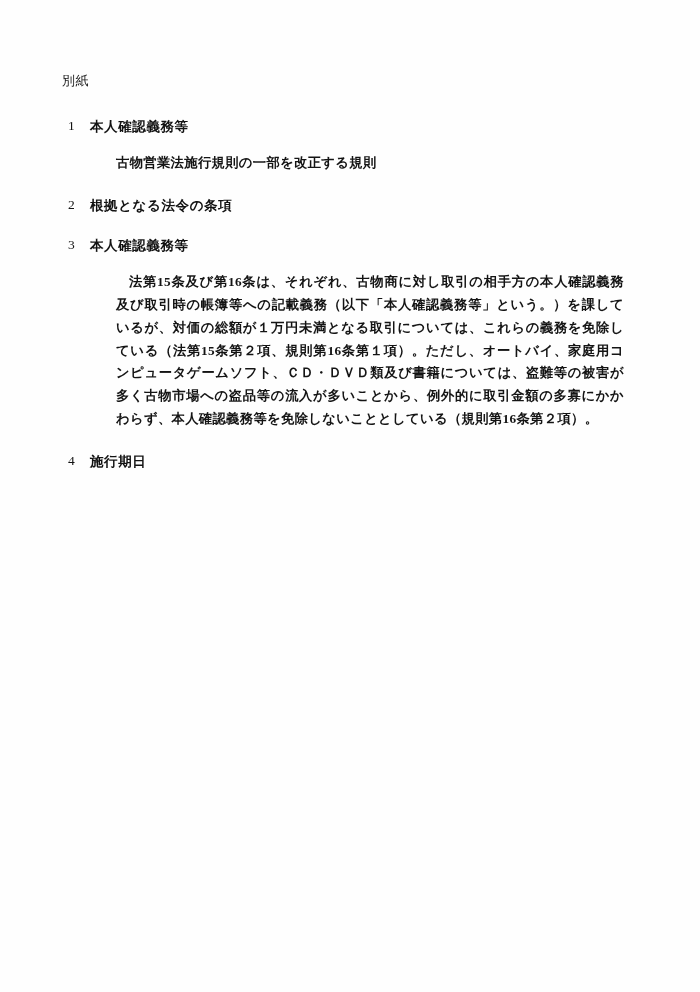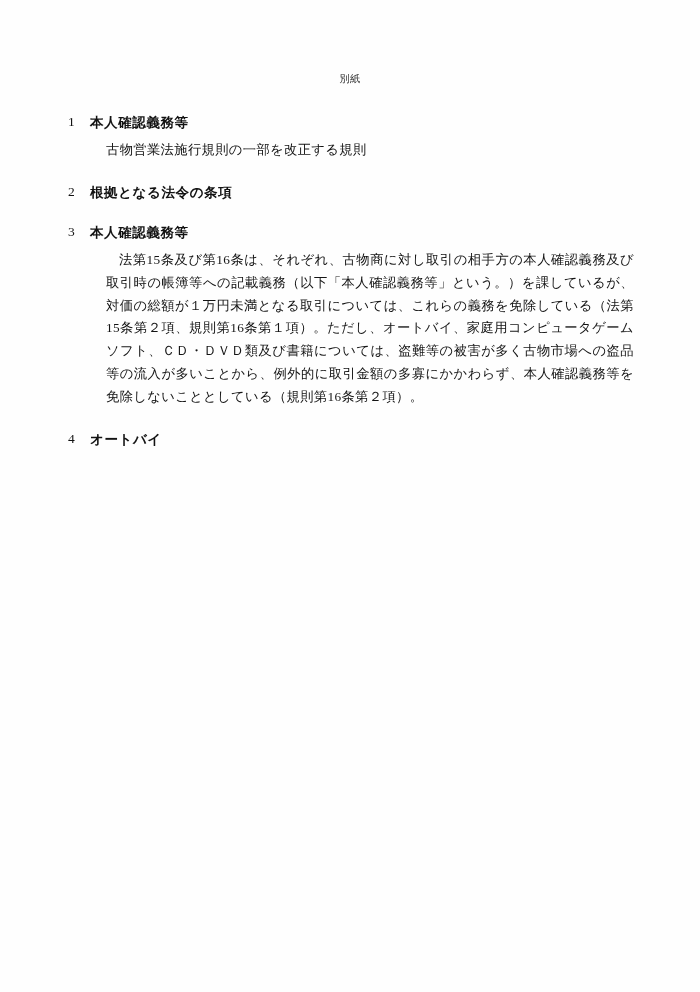--- a/index.html
+++ b/index.html
@@ -26,22 +26,22 @@
     height: 992px;
     background: #fefefe;
   }
   .content {
     position: absolute;
     left: 62px;
     top: 72px;
     width: 578px;
   }
   .corner-label {
-    text-align: center;
-    font-size: 10px;
+    text-align: left;
+    font-size: 13px;
     color: #1b1b1b;
     letter-spacing: 0.5px;
     padding-right: 2px;
     line-height: 1.4;
   }
   .section {
     margin-top: 22px;
   }
   .section.first {
     margin-top: 28px;
@@ -69,21 +69,22 @@
     margin-top: 7px;
     padding-left: 38px;
     font-size: 13.3px;
     color: #141414;
     line-height: 1.72;
     letter-spacing: 0.35px;
   }
   .para {
     text-align: justify;
     text-justify: inter-ideograph;
-    margin: 6px;
+    margin: 16px;
+    font-weight: bold;
   }
   .para + .para {
     margin-top: 2px;
   }
   .indent {
     text-indent: 13px;
   }
 </style>
 </head>
 <body>
@@ -117,19 +118,19 @@
           <span class="sec-title">本人確認義務等</span>
         </div>
         <div class="sec-body">
           <p class="para indent">法第15条及び第16条は、それぞれ、古物商に対し取引の相手方の本人確認義務及び取引時の帳簿等への記載義務（以下「本人確認義務等」という。）を課しているが、対価の総額が１万円未満となる取引については、これらの義務を免除している（法第15条第２項、規則第16条第１項）。ただし、オートバイ、家庭用コンピュータゲームソフト、ＣＤ・ＤＶＤ類及び書籍については、盗難等の被害が多く古物市場への盗品等の流入が多いことから、例外的に取引金額の多寡にかかわらず、本人確認義務等を免除しないこととしている（規則第16条第２項）。</p>
         </div>
       </div>
 
       <div class="section">
         <div class="sec-head">
           <span class="sec-num">4</span>
-          <span class="sec-title">オートバイ</span>
+          <span class="sec-title">施行期日</span>
         </div>
       </div>
 
     </div>
   </div>
 </div>
 
 </body></html>

